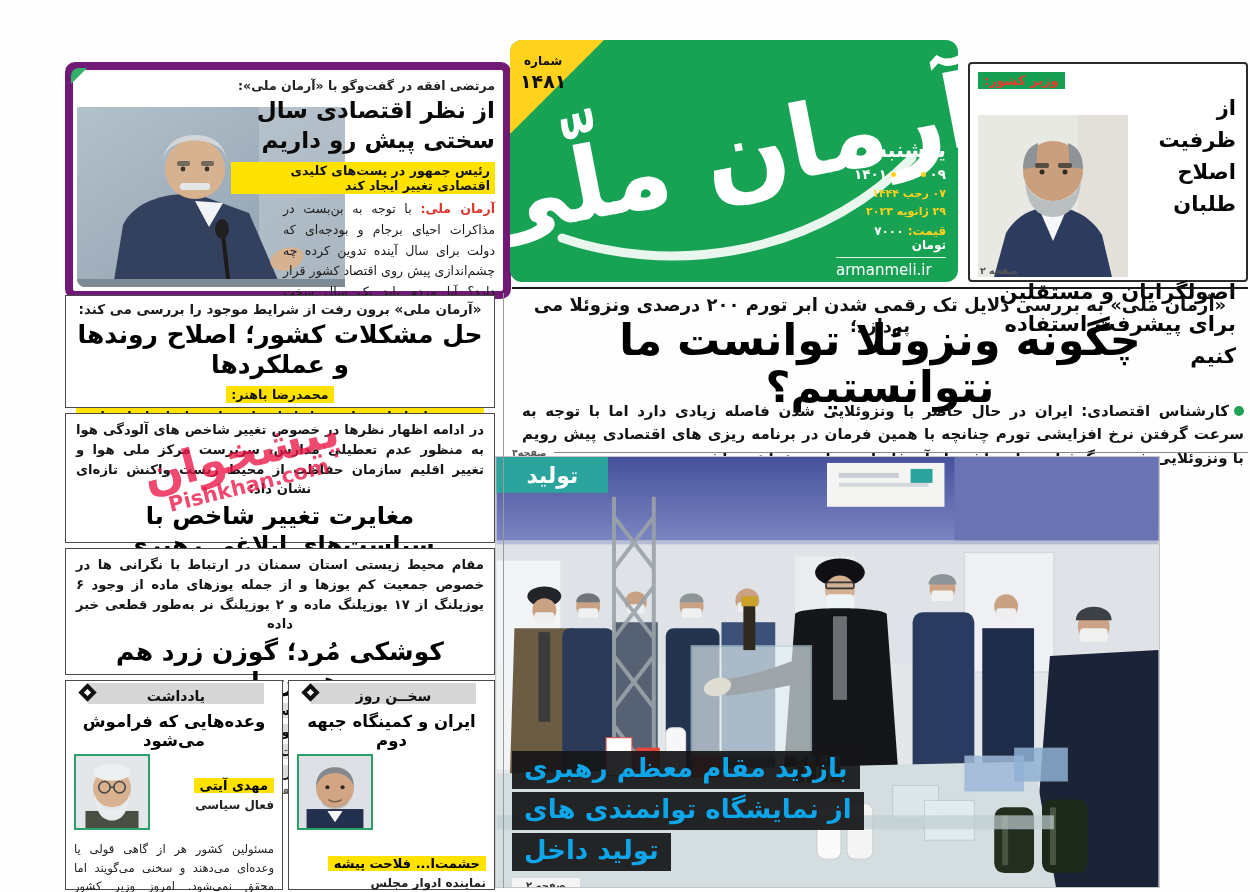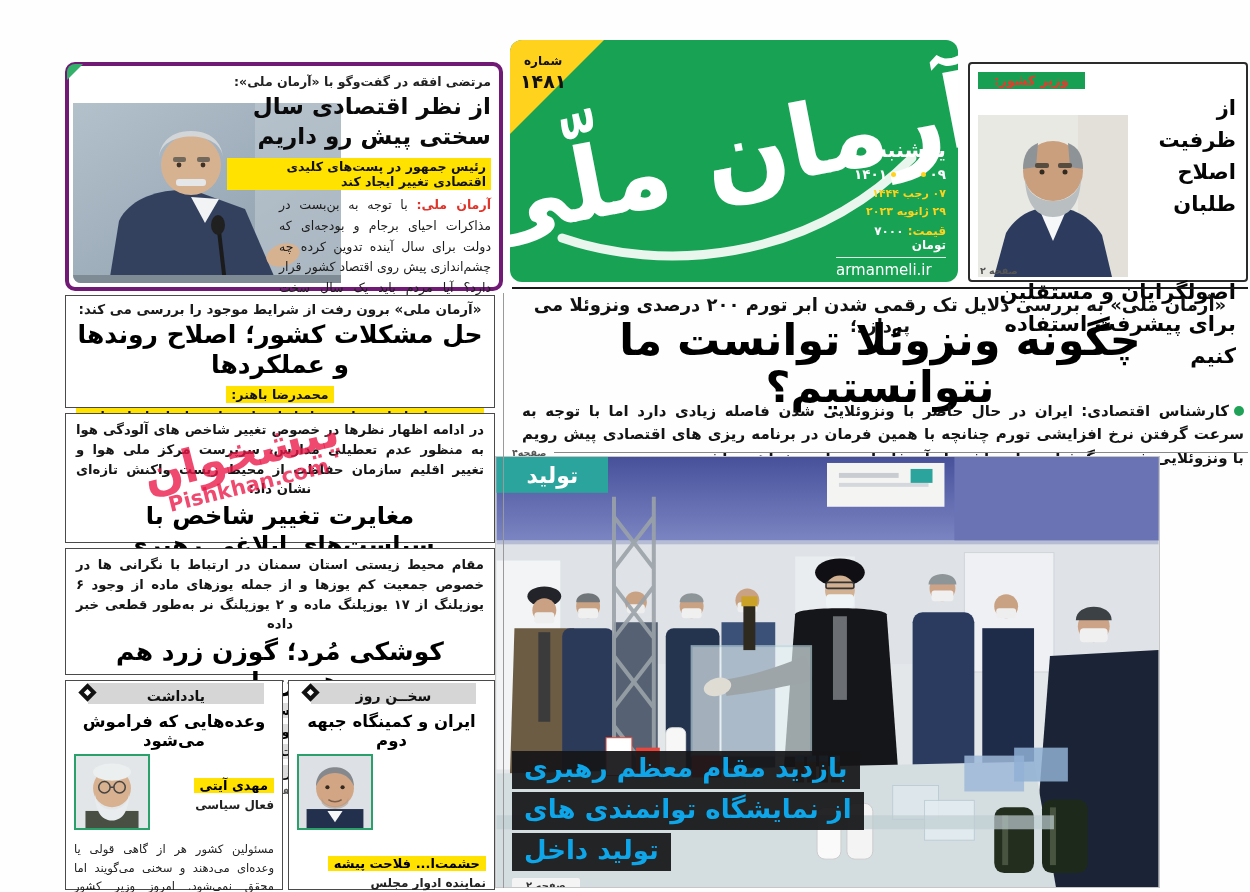--- a/index.html
+++ b/index.html
@@ -1,21 +1,21 @@
 <!DOCTYPE html>
 <html lang="fa" dir="rtl"><head>
 <meta charset="utf-8">
 <style>
   html,body{margin:0;padding:0;background:#ffffff;}
   body{font-family:"DejaVu Sans",sans-serif;}
   .page{position:relative;width:1250px;height:892px;background:#fefefe;overflow:hidden;direction:rtl;}
   .abs{position:absolute;}
 
   
-  .box-green{left:65px;top:62px;width:430px;height:221px;border:4px solid #701a75;border-radius:10px;background:#fff;}
+  .box-green{left:65px;top:62px;width:430px;height:221px;border:8px solid #701a75;border-radius:10px;background:#fff;}
   .fold{position:absolute;left:-2px;top:-2px;width:0;height:0;border-top:16px solid #35b06b;border-right:16px solid transparent;border-top-left-radius:8px;}
   .speaker-photo{position:absolute;left:4px;bottom:4px;width:268px;height:180px;border-radius:0 0 0 8px;overflow:hidden;}
   .tl-text{position:absolute;right:8px;top:8px;width:264px;text-align:right;}
   .tl-kicker{font-size:12.5px;font-weight:700;color:#222;margin-bottom:2px;}
   .tl-head{font-size:23px;font-weight:900;line-height:1.32;color:#0a0a0a;margin:0 0 6px 0;}
   .yellow-strip{display:inline-block;background:#ffe200;color:#111;font-size:12.6px;font-weight:900;padding:1px 5px;margin-bottom:5px;}
   .tl-lead{width:212px;margin:0 0 0 auto;font-size:12.6px;line-height:1.66;color:#1c1c1c;text-align:justify;}
   .red-label{color:#e0352b;font-weight:900;}
   .pageref{font-size:9.5px;color:#555;font-weight:700;}
   .tl-page{display:block;text-align:center;width:212px;margin-right:52px;margin-top:2px;}
@@ -33,21 +33,21 @@
   .date-dot{width:5px;height:5px;border-radius:50%;background:#ffd21e;display:inline-block;}
   .hijri,.greg{font-size:11px;font-weight:700;color:#ffd21e;margin-top:5px;}
   .price-line{font-size:12px;margin-top:6px;font-weight:800;}
   .price-label{color:#ffd21e;}
   .price-value{color:#fff;}
   .site{margin-top:5px;border-top:1px solid rgba(255,255,255,.85);padding-top:3px;font-size:15px;color:#fff;direction:ltr;text-align:left;font-weight:400;}
 
   
   .box-minister{left:968px;top:62px;width:280px;height:220px;border:2px solid #2b2b2b;border-radius:4px;background:#fff;padding:6px 8px;box-sizing:border-box;}
   .chip-row{text-align:left;}
-  .chip-green{display:inline-block;background:#17a053;color:#e8392c;font-size:13px;font-weight:900;padding:1px 16px;}
+  .chip-green{display:inline-block;background:#17a053;color:#e8392c;font-size:13px;font-weight:900;padding:1px 6px;}
   .minister-photo{float:left;width:150px;height:162px;margin-top:26px;margin-right:6px;}
   .tr-head{font-size:21px;font-weight:900;line-height:1.52;color:#050505;text-align:right;margin:4px 2px 0 0;}
   .tr-page{position:absolute;bottom:4px;left:10px;}
 
   
   .main-head{left:512px;top:287px;width:736px;height:168px;}
   .rule-top{position:absolute;top:0;left:0;right:0;height:1.5px;background:#1a1a1a;}
   .main-kicker{position:absolute;top:7px;left:0;right:0;text-align:center;font-size:18px;font-weight:800;color:#111;}
   .main-title{position:absolute;top:30px;left:0;right:0;text-align:center;font-size:43px;font-weight:900;color:#000;margin:0;line-height:1.1;letter-spacing:-1px;}
   .main-lead{position:absolute;top:113px;right:4px;left:10px;font-size:15px;font-weight:800;color:#141414;line-height:1.55;text-align:justify;margin:0;}

